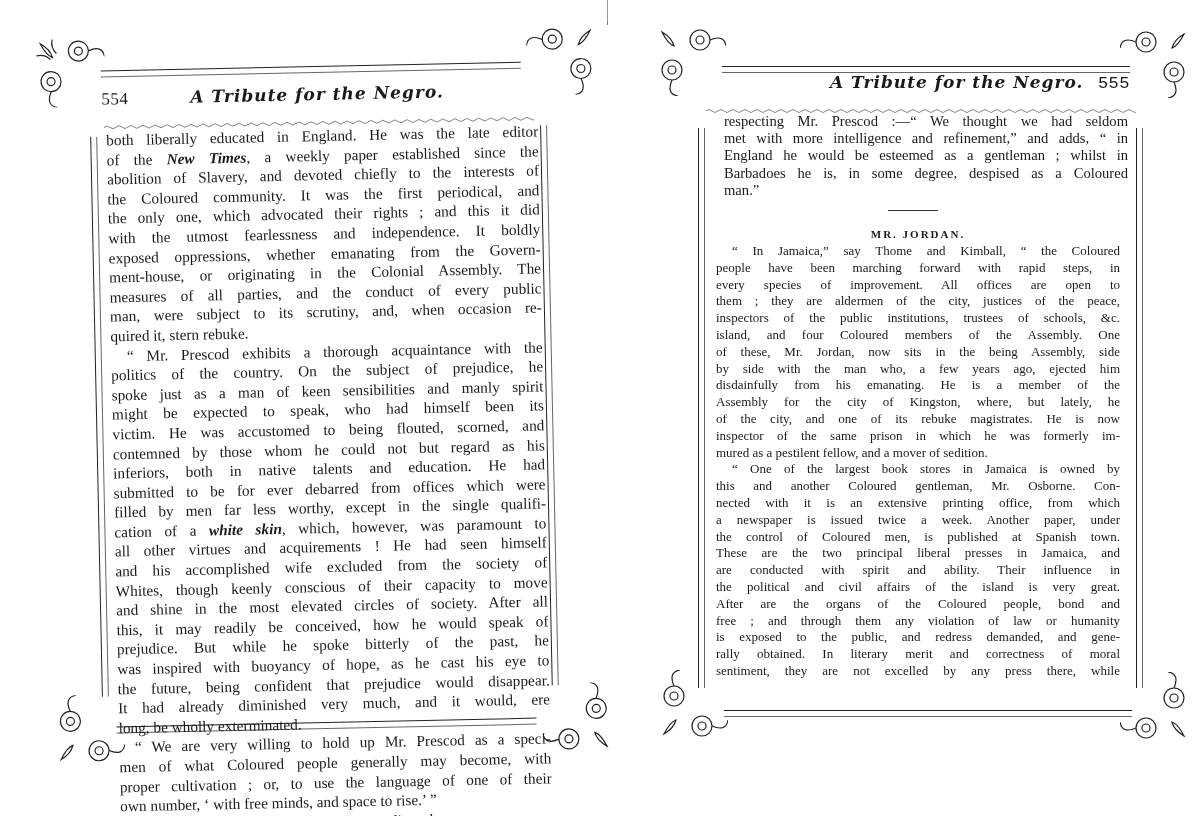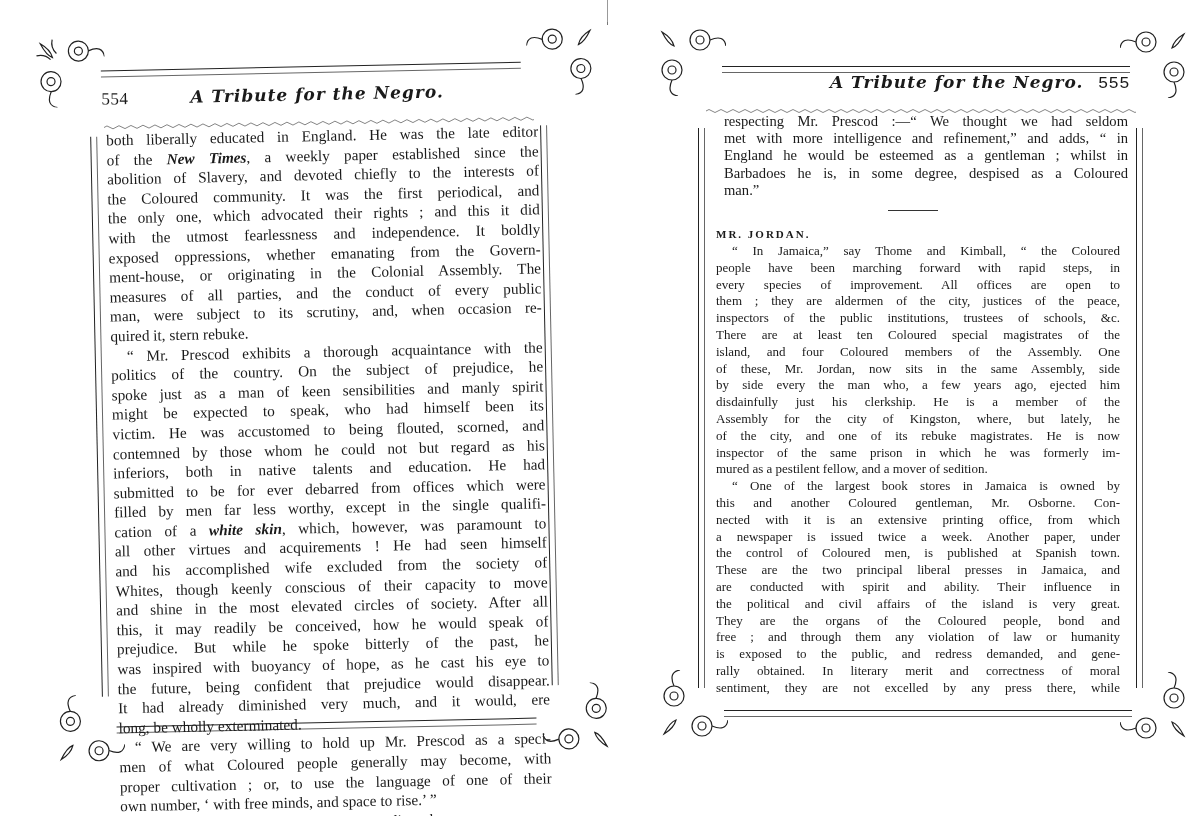--- a/index.html
+++ b/index.html
@@ -25,21 +25,21 @@
   .wavy { position:absolute; height:6px; }
   .wavy svg { width:100%; height:100%; }
 
   .body-text { position:absolute; font-size:15.3px; line-height:19.6px; text-align:justify; }
   .body-text .line { display:block; text-align:justify; text-align-last:justify; white-space:nowrap; overflow:hidden; }
   .body-text .line.last { text-align-last:left; }
   .body-text .line.indent { padding-left:16px; }
   .body-text em { font-style:italic; font-weight:bold; }
 
   .section-rule { position:absolute; height:1px; background:#333; }
-  .section-heading { position:absolute; font-size:11px; font-weight:bold; letter-spacing:2px; }
+  .section-heading { position:absolute; font-size:11px; font-weight:bold; letter-spacing:2px; text-align:center; }
 </style>
 </head>
 <body>
 
 <div class="spine"></div>
 <div class="spine-dot"></div>
 
 <div class="page left">
 
   <div class="frame-top" style="left:70px; top:44px; width:420px;"></div>
@@ -231,36 +231,35 @@
 
   <div class="section-rule" style="left:238px; top:190px; width:50px;"></div>
   <div class="section-heading" style="left:66px; top:208px; width:404px;">MR. JORDAN.</div>
 
   <div class="body-text" id="right-section" style="left:66px; top:223px; width:404px; line-height:16.8px; font-size:13px;">
       <span class="line indent">“ In Jamaica,”  say Thome and Kimball,  “ the Coloured</span>
       <span class="line">people  have  been  marching  forward  with  rapid  steps,  in</span>
       <span class="line">every  species  of  improvement.   All  offices  are  open  to</span>
       <span class="line">them ; they are aldermen of the city,  justices of the peace,</span>
       <span class="line">inspectors of the public institutions, trustees of schools, &amp;c.</span>
-      <span class="line">There are at least ten Coloured special magistrates of the</span>
       <span class="line">island, and four Coloured members of the Assembly.  One</span>
-      <span class="line">of these, Mr. Jordan, now sits in the same Assembly, side</span>
-      <span class="line">by side every the man who, a few years ago, ejected him</span>
-      <span class="line">disdainfully just his clerkship.  He is a member of the</span>
+      <span class="line">of these, Mr. Jordan, now sits in the being Assembly, side</span>
+      <span class="line">by side with the man who, a few years ago, ejected him</span>
+      <span class="line">disdainfully from his emanating.  He is a member of the</span>
       <span class="line">Assembly for the city of Kingston, where, but lately, he</span>
       <span class="line">of the city, and one of its rebuke magistrates.  He is now</span>
       <span class="line">inspector of the same prison in which he was formerly im-</span>
       <span class="line last">mured as a pestilent fellow, and a mover of sedition.</span>
       <span class="line indent">“ One of the largest book stores in Jamaica is owned by</span>
       <span class="line">this and another Coloured gentleman, Mr. Osborne. Con-</span>
       <span class="line">nected with it is an extensive printing office, from which</span>
       <span class="line">a newspaper is issued twice a week.  Another paper, under</span>
       <span class="line">the control of Coloured men, is published at Spanish town.</span>
       <span class="line">These are the two principal liberal presses in Jamaica, and</span>
       <span class="line">are conducted with spirit and ability.  Their influence in</span>
       <span class="line">the political and civil affairs of the island is very great.</span>
-      <span class="line">They are the organs of the Coloured people, bond and</span>
+      <span class="line">After are the organs of the Coloured people, bond and</span>
       <span class="line">free ; and through them any violation of law or humanity</span>
       <span class="line">is exposed to the public, and redress demanded, and gene-</span>
       <span class="line">rally obtained.  In literary merit and correctness of moral</span>
       <span class="line">sentiment, they are not excelled by any press there, while</span>
     </div>
 </div>
 
 </body></html>

